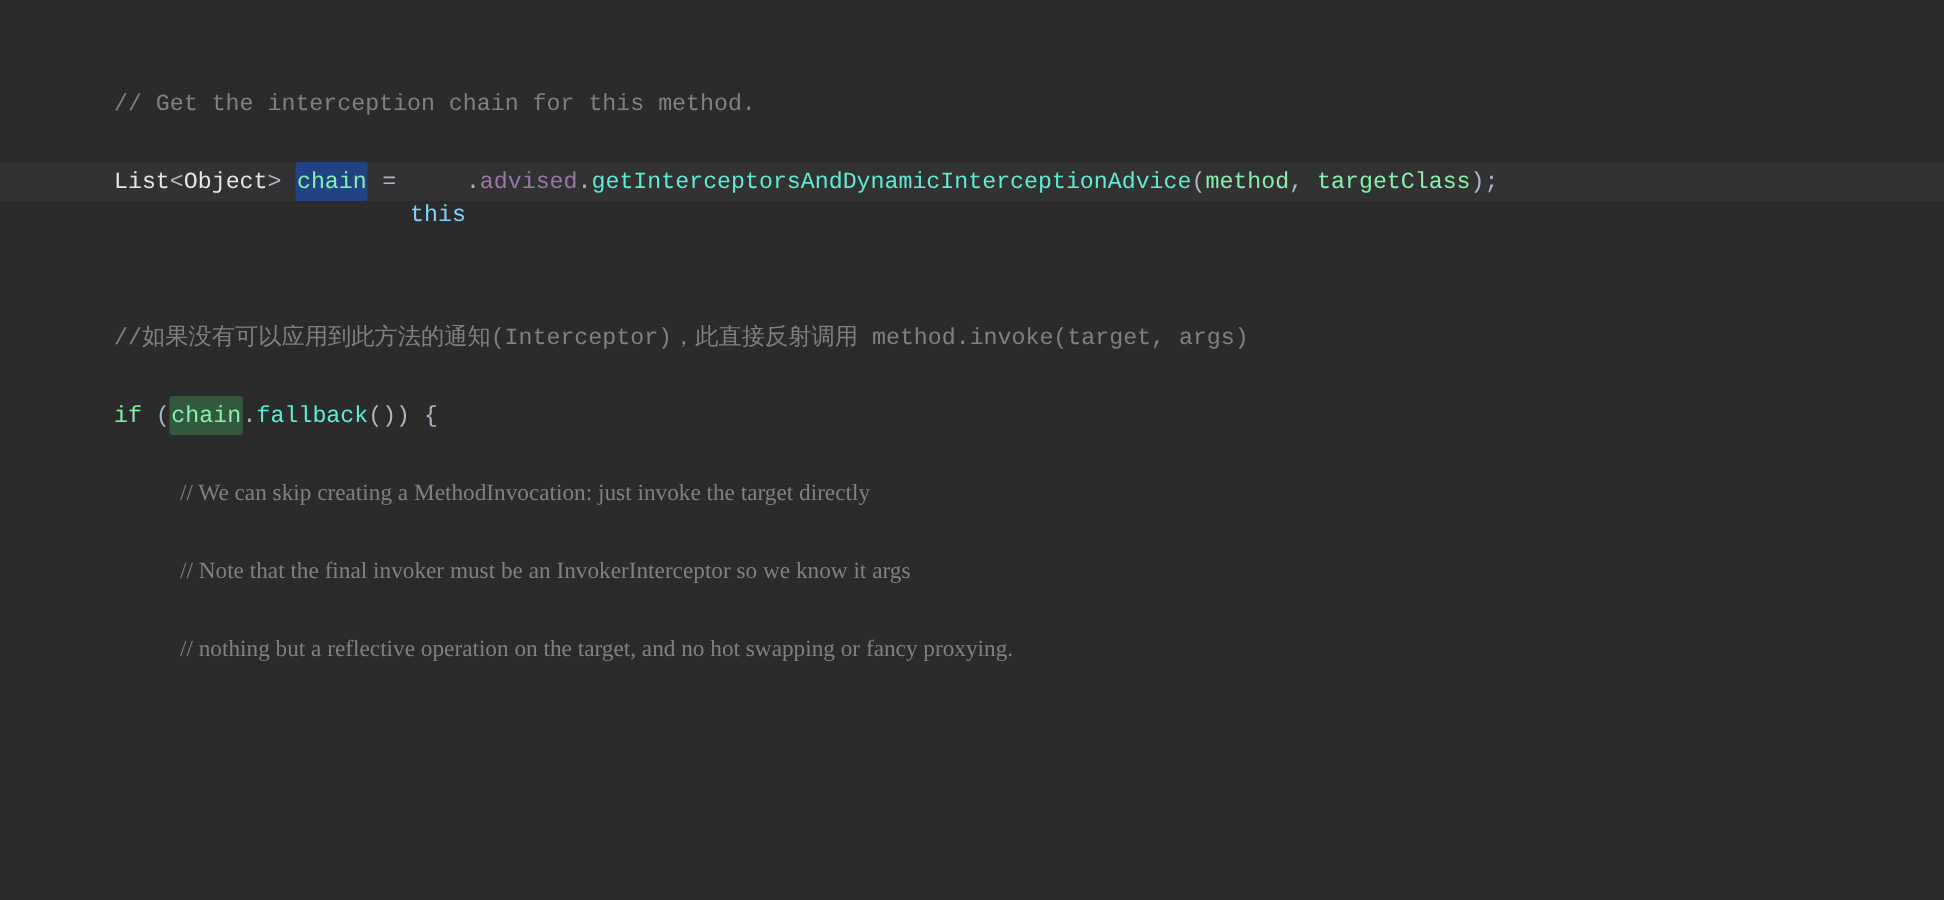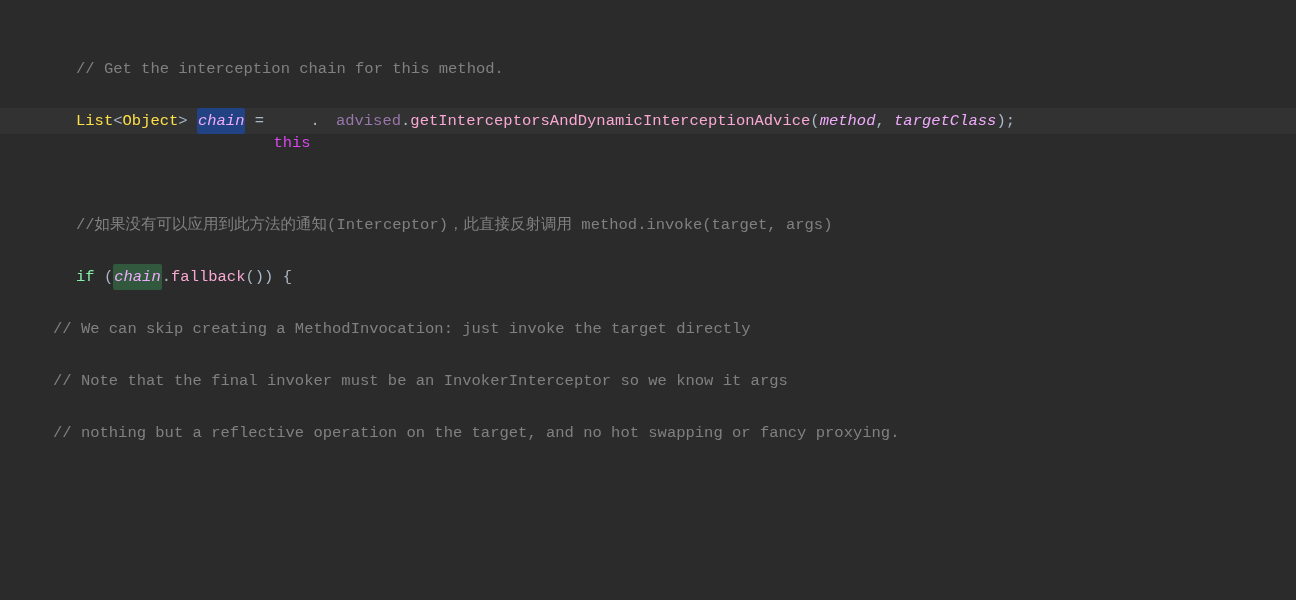--- a/index.html
+++ b/index.html
@@ -22,31 +22,31 @@
     padding-left: 76px;
     height: 26px;
     display: flex;
     align-items: center;
   }
   .line.highlight {
     background: #323232;
   }
   .comment { color: #808080; }
   .keyword { color: #86efac; }
-  .type { color: #fde047; }
-  .method { color: #f9a8d4; }
-  .field { color: #9876aa; margin-left: 16px; }
-  .var { color: #f0abfc; font-style: italic; }
-  .this { color: #d946ef; margin-top: 44px; }
+  .type { color: #e5e5e5; }
+  .method { color: #5eead4; }
+  .field { color: #9876aa; }
+  .var { color: #86efac; }
+  .this { color: #7dd3fc; margin-top: 44px; }
   .punct { color: #a9b7c6; }
   .paren { color: #a9b7c6; }
   .hl-sel { background: #214283; border-radius:2px; padding:0 1px; }
   .hl-usage { background: #32593d; border-radius:2px; padding:0 1px; }
   .indent1 { padding-left: 76px; }
-  .indent2 { padding-left: 53px; }
+  .indent2 { padding-left: 120px; font-family: Liberation Serif, serif; }
 </style>
 </head>
 <body>
 
 <div class="editor">
 <div class="line indent1"><span class="comment">// Get the interception chain for this method.</span></div>
 <div class="line indent1 highlight"><span class="type">List</span><span class="punct">&lt;</span><span class="type">Object</span><span class="punct">&gt; </span><span class="var hl-sel">chain</span><span class="punct"> = </span><span class="this">this</span><span class="punct">.</span><span class="field">advised</span><span class="punct">.</span><span class="method">getInterceptorsAndDynamicInterceptionAdvice</span><span class="paren">(</span><span class="var">method</span><span class="punct">, </span><span class="var">targetClass</span><span class="paren">);</span></div>
 <div class="line"></div>
 <div class="line indent1"><span class="comment">//如果没有可以应用到此方法的通知(Interceptor)，此直接反射调用 method.invoke(target, args)</span></div>
 <div class="line indent1"><span class="keyword">if </span><span class="paren">(</span><span class="var hl-usage">chain</span><span class="punct">.</span><span class="method">fallback</span><span class="paren">()) {</span></div>

